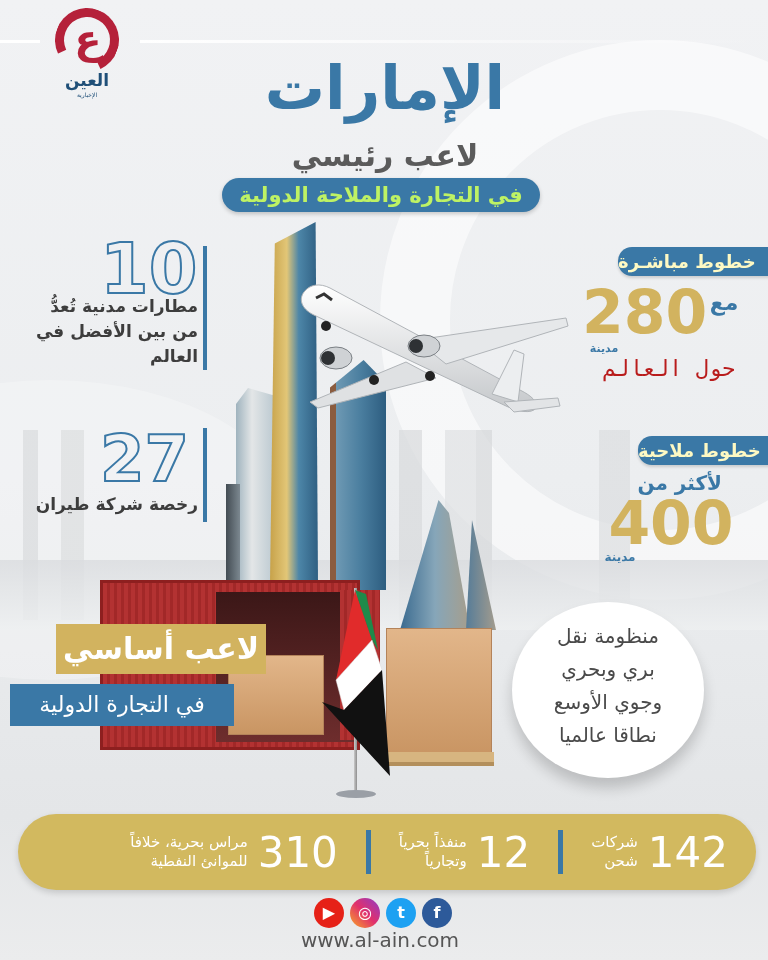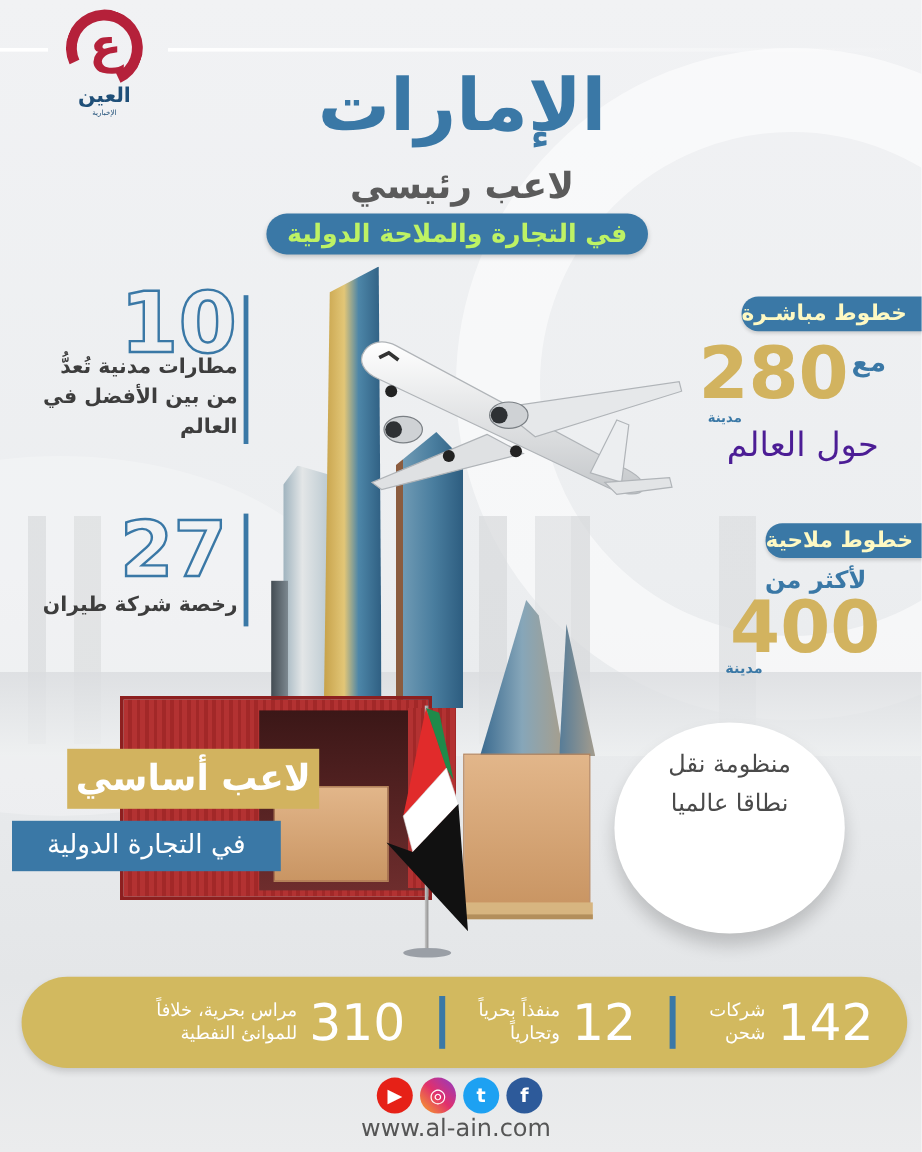--- a/index.html
+++ b/index.html
@@ -42,21 +42,21 @@
   .vbar2 { left: 203px; top: 428px; width: 4px; height: 94px; background: #3a78a6; }
   .stat27-text { left: 28px; top: 492px; width: 170px; color: #3d3d3d; font-size: 17px; line-height: 25px; font-weight: bold; text-align: right; }
 
   
   .pill-blue { background: #3a78a6; color: #fef9c3; font-weight: bold; border-radius: 14px; text-align: left; box-shadow: 0 2px 3px rgba(0,0,0,0.15); margin-left: 40px; }
   .direct-pill { left: 578px; top: 247px; width: 168px; height: 29px; font-size: 18px; line-height: 29px; }
   .gold-num { color: #d2b35f; font-weight: bold; direction: ltr; font-family: "DejaVu Sans", sans-serif; text-align: center; }
   .num250 { left: 582px; top: 278px; width: 120px; font-size: 60px; line-height: 68px; }
   .with-label { left: 704px; top: 290px; width: 40px; color: #3a78a6; font-weight: bold; font-size: 22px; text-align: center; }
   .city250 { left: 584px; top: 342px; width: 40px; color: #3a78a6; font-weight: bold; font-size: 11px; text-align: center; }
-  .world250 { left: 584px; top: 354px; width: 170px; color: #4c1d95; font-size: 28px; line-height: 34px; text-align: center; }
+  .world250 { left: 584px; top: 354px; width: 170px; color: #b91c1c; font-size: 22px; line-height: 34px; text-align: center; font-family: Liberation Mono, monospace; }
   .marine-pill { left: 598px; top: 436px; width: 148px; height: 29px; font-size: 18px; line-height: 29px; }
   .more-than { left: 612px; top: 470px; width: 110px; color: #3a78a6; font-size: 20px; line-height: 26px; text-align: right; font-weight: bold; }
   .num400 { left: 606px; top: 492px; width: 130px; font-size: 60px; line-height: 62px; }
   .city400 { left: 598px; top: 550px; width: 44px; color: #3a78a6; font-weight: bold; font-size: 12px; text-align: center; }
 
   
   .tower1 { left: 270px; top: 222px; width: 48px; height: 360px; background: linear-gradient(90deg, #c7a24a 0%, #e2c677 35%, #4d86a8 60%, #2f5f82 100%); clip-path: polygon(10% 6%, 95% 0, 100% 100%, 0 100%); }
   .tower2 { left: 236px; top: 388px; width: 40px; height: 200px; background: linear-gradient(90deg, #9fb3be, #e3e6e7 40%, #b8c7cf); clip-path: polygon(30% 0, 100% 4%, 100% 100%, 0 100%, 0 8%); }
   .tower3 { left: 330px; top: 360px; width: 56px; height: 230px; background: linear-gradient(90deg, #8b5c3f 0 10%, #6f9ab4 10%, #4a7e9f 55%, #2d5d80 100%); clip-path: polygon(0 12%, 60% 0, 100% 10%, 100% 100%, 0 100%); }
   .tower4 { left: 226px; top: 484px; width: 14px; height: 100px; background: linear-gradient(90deg, #434c53, #7c8890); }
@@ -177,20 +177,22 @@
 <div class="abs more-than">لأكثر من</div>
 <div class="abs gold-num num400">400</div>
 <div class="abs city400">مدينة</div>
 
 <div class="abs ga-label">لاعب أساسي</div>
 <div class="abs ga-sub">في التجارة الدولية</div>
 
 <div class="abs circle"></div>
 <div class="abs circle-text">
   <div>منظومة نقل</div>
+  <div>بري وبحري</div>
+  <div>وجوي الأوسع</div>
   <div>نطاقا عالميا</div>
 </div>
 
 <div class="abs stats-bar">
   <div class="stat-item">
     <div class="stat-num">142</div>
     <div class="stat-label">
       <div>شركات</div>
       <div>شحن</div>
     </div>

